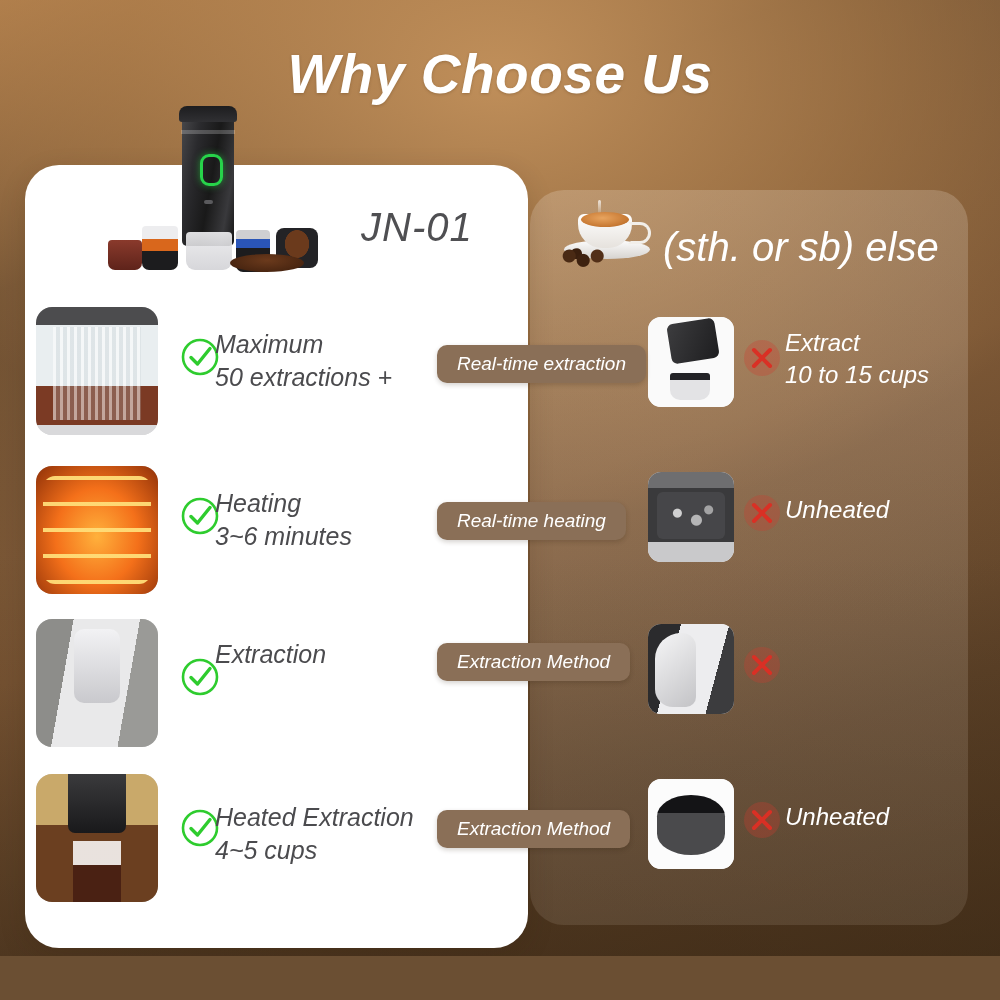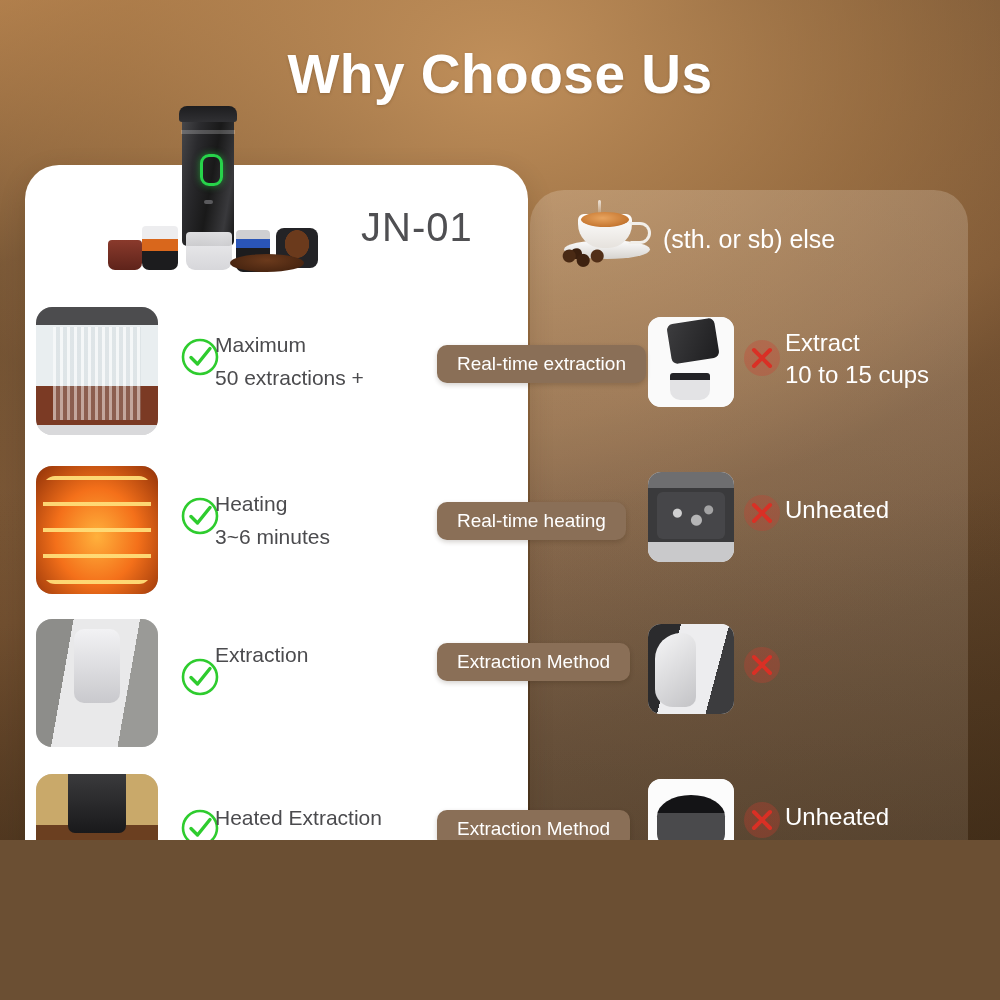--- a/index.html
+++ b/index.html
@@ -2,24 +2,25 @@
 <html><head>
 <meta charset="utf-8">
 <style>
   html,body{margin:0;padding:0;}
   body{
     width:1000px;height:1000px;overflow:hidden;
     font-family:"Liberation Sans", sans-serif;
     background:#6b4f33;
   }
   .stage{
-    position:relative;width:1000px;height:840px;overflow:hidden;
+    position:relative;width:1000px;height:956px;overflow:hidden;
     background:
       radial-gradient(ellipse 900px 620px at 50% 8%, rgba(196,146,92,0.95) 0%, rgba(176,127,75,0.55) 42%, rgba(120,84,50,0.10) 72%, rgba(0,0,0,0) 100%),
       linear-gradient(160deg,#b5824e 0%, #a2714224 22%, #7d5836 52%, #5d4228 78%, #4e371f 100%);
+    font-style: italic;
   }
   .stage:after{
     content:"";position:absolute;inset:0;pointer-events:none;
     background:linear-gradient(to bottom, rgba(0,0,0,0) 58%, rgba(50,33,16,0.42) 100%);
   }
 
   
   .title{
     position:absolute;left:0;right:0;top:42px;text-align:center;
     font-size:55px;font-weight:bold;color:#ffffff;letter-spacing:0.5px;
@@ -44,35 +45,35 @@
   .prod-hero{position:absolute;left:90px;top:104px;width:250px;height:170px;z-index:11;}
   .prod-label{
     position:absolute;left:361px;top:205px;z-index:12;
     font-size:40px;color:#4f4f52;letter-spacing:1px;
   }
 
   
   .cup-hero{position:absolute;left:556px;top:200px;width:110px;height:68px;z-index:11;}
   .else-label{
     position:absolute;left:663px;top:225px;z-index:12;
-    font-size:25px;color:#ffffff;white-space:nowrap;
+    font-size:40px;color:#ffffff;white-space:nowrap;
   }
 
   
   .row{position:absolute;left:0;right:0;height:150px;z-index:8;}
   .r1{top:303px;} .r2{top:462px;} .r3{top:615px;} .r4{top:770px;}
 
   .thumb-l{
     position:absolute;left:36px;top:4px;width:122px;height:128px;
     border-radius:16px;overflow:hidden;background:#d8d8d8;
   }
   .mark{position:absolute;width:40px;height:40px;}
   .mark-l{left:180px;}
   .txt-l{
-    position:absolute;left:215px;color:#4b4b4e;font-size:21px;line-height:33px;
+    position:absolute;left:215px;color:#4b4b4e;font-size:25px;line-height:33px;
     white-space:nowrap;
   }
 
   .pill{
     position:absolute;height:38px;border-radius:10px;
     background:#8a6f57;color:#fff;font-size:19px;
     display:flex;align-items:center;justify-content:center;
     padding:0 20px;z-index:10;
     box-shadow:0 2px 5px rgba(40,24,8,.20);
     white-space:nowrap;

